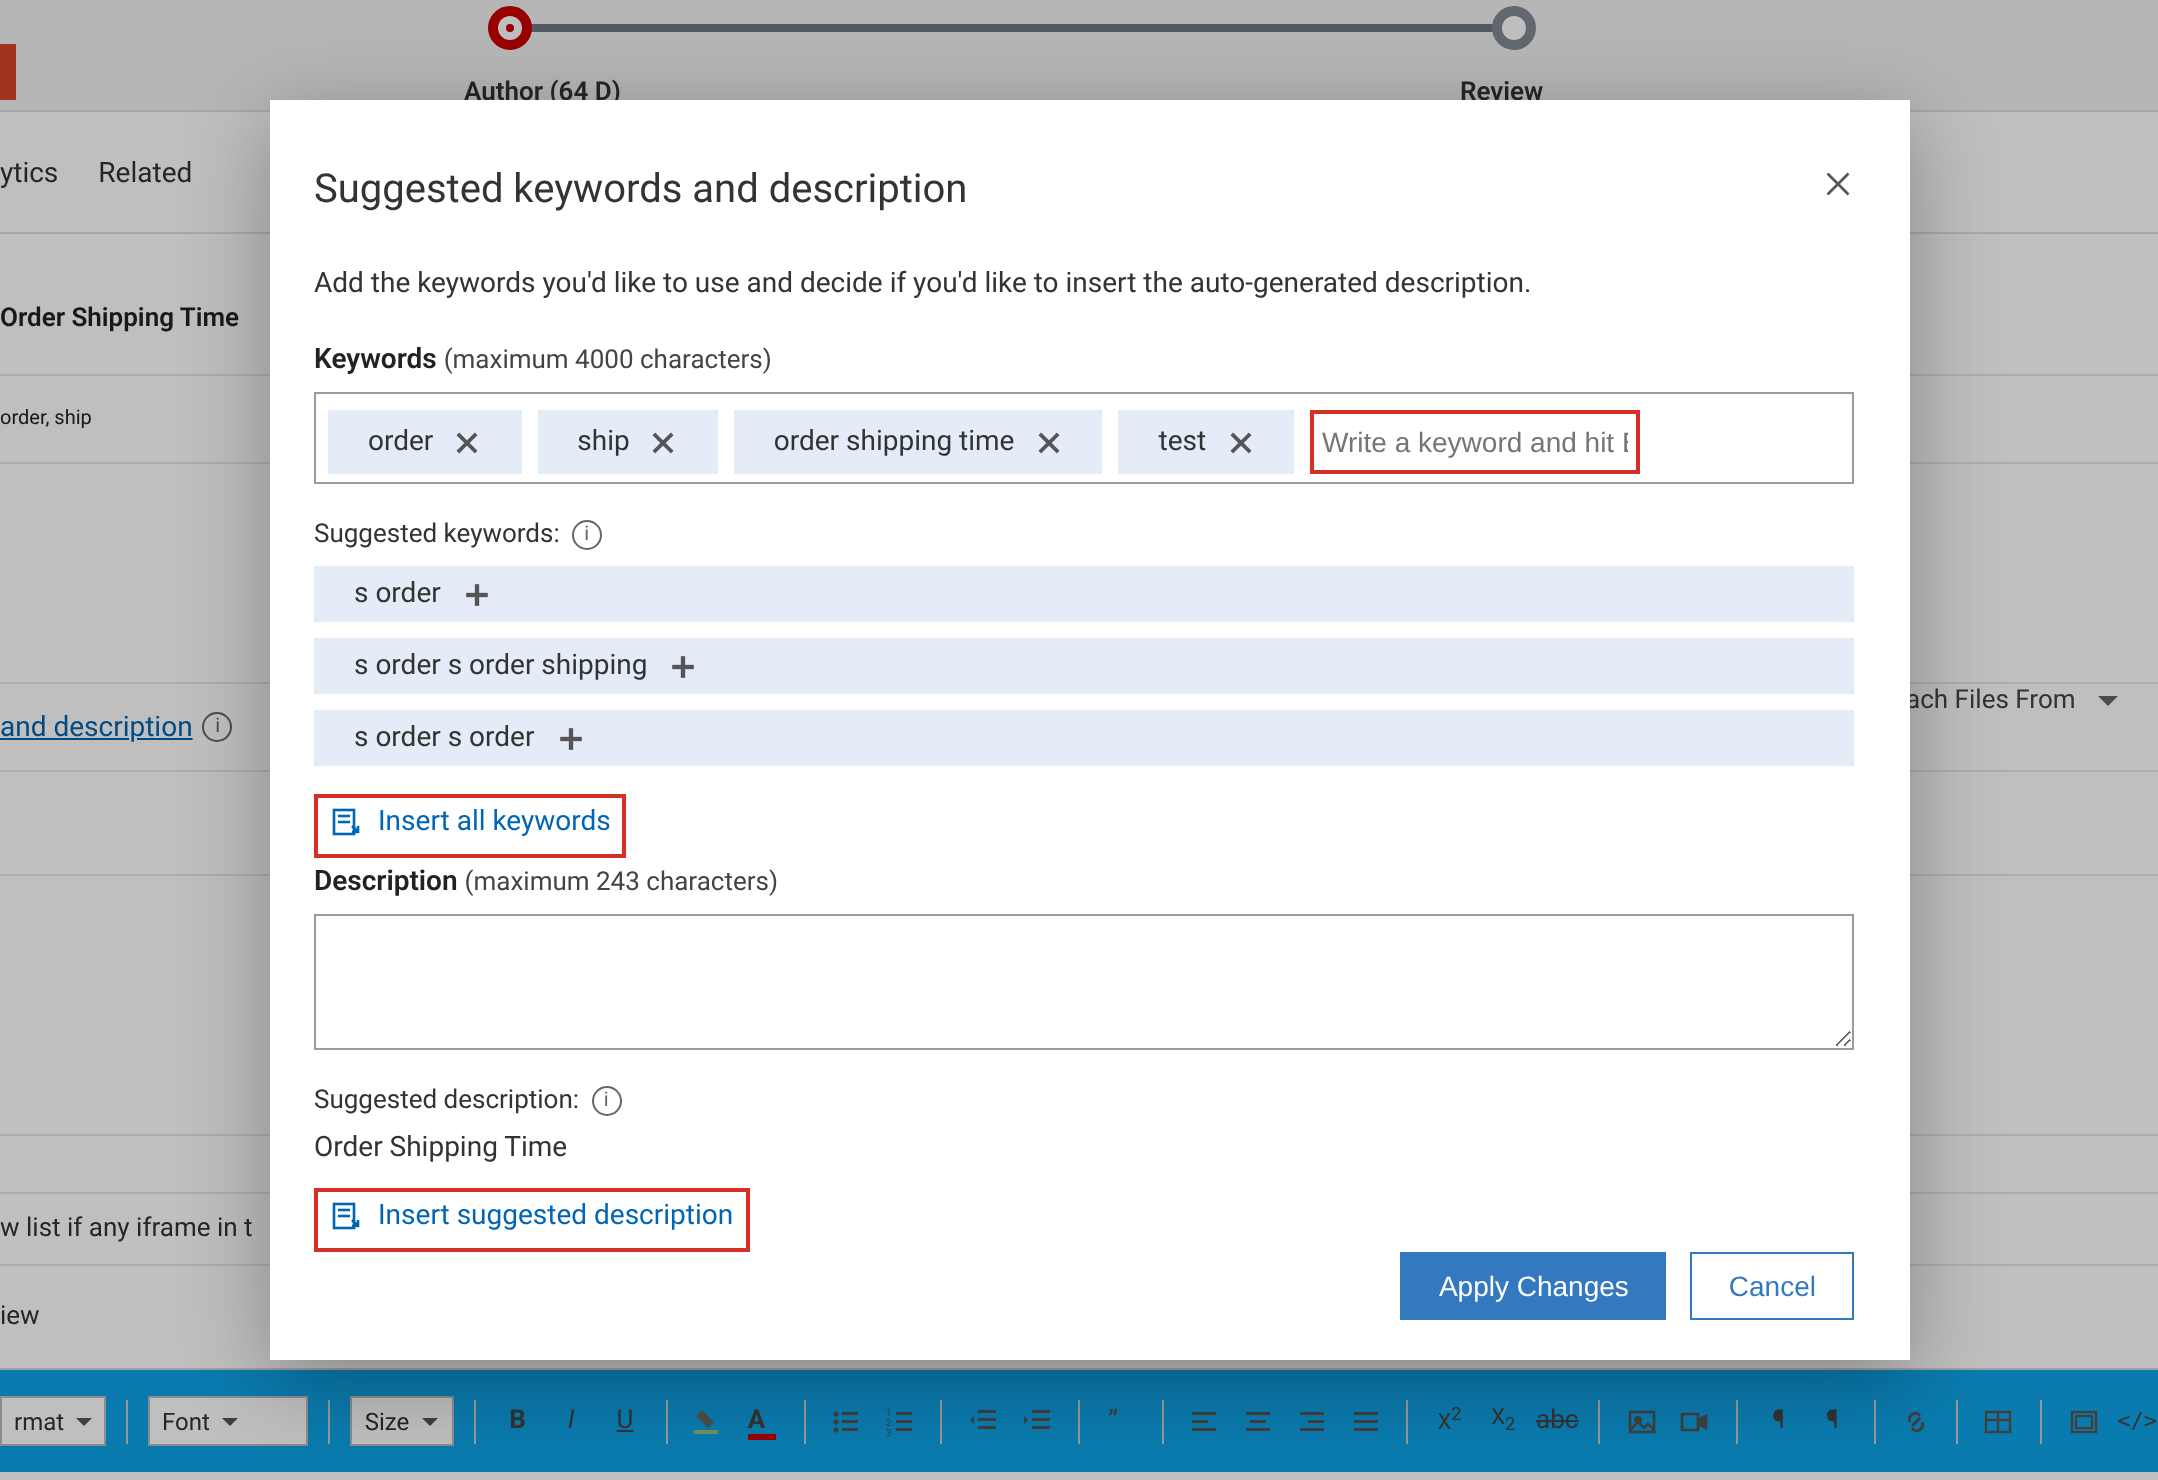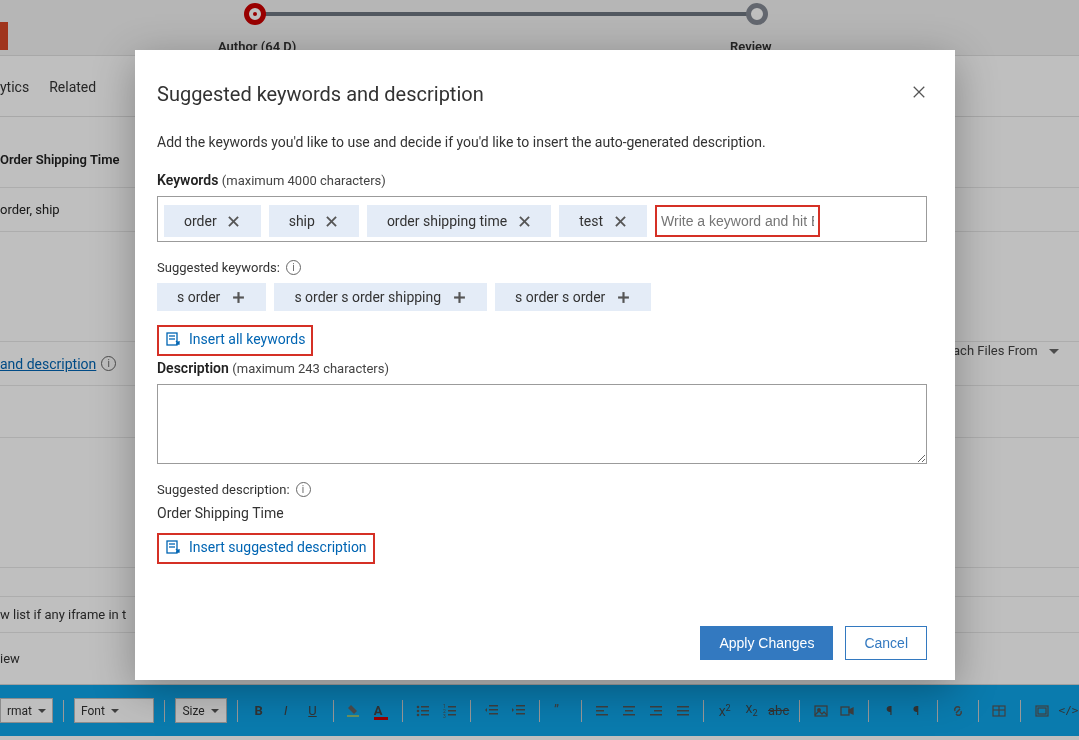--- a/index.html
+++ b/index.html
@@ -42,37 +42,37 @@
 .step-marker.author {
   left:244px; background:#fff; border:5px solid #c00;
 }
 .step-marker.author::after {
   content:""; position:absolute; inset:4px; background:#c00; border-radius:50%;
 }
 .step-marker.review {
   left:746px; background:#fff; border:5px solid #848a94; top:3px; width:22px; height:22px;
 }
 .step-label { position:absolute; top:39px; font-size:13px; font-weight:600; color:#333; }
-.step-label.author { left:218px; }
+.step-label.author { left:232px; }
 .step-label.review { left:730px; }
 
 .tabs-row {
   position:absolute; top:57px; left:0; right:0; height:60px;
   background:#fff; border-bottom:1px solid #e1e1e1;
   display:flex; align-items:center; padding-left:0;
 }
 .tabs-row span { margin-right:20px; padding:18px 0; color:#333; }
 
 .bg-form {
   position:absolute; top:132px; left:0; right:0;
 }
 .bg-row { height:44px; border-bottom:1px solid #e7e7e7; display:flex; align-items:center; padding-left:0; }
 .bg-row.tall { height:56px; }
 .bg-label { font-weight:600; font-size:13px; color:#222; white-space:nowrap; }
-.bg-value { font-size:13px; color:#222; white-space:nowrap; }
+.bg-value { font-size:10px; color:#222; white-space:nowrap; }
 
 .bg-link { color:#0065b3; }
 .bg-info-icon {
   display:inline-flex; width:15px; height:15px; border:1px solid #666; border-radius:50%;
   align-items:center; justify-content:center; font-size:10px; color:#666; margin-left:5px;
 }
 
 .bg-attach { position:absolute; right:20px; top:343px; color:#444; font-size:13px; }
 .bg-chevron-down {
   display:inline-block; width:0; height:0; border-left:5px solid transparent;
@@ -141,21 +141,21 @@
   color:#777;
 }
 .highlight-red {
   border:2px solid #d53025;
 }
 .sugg-label { font-size:13px; color:#333; display:flex; align-items:center; gap:6px; margin-bottom:8px; }
 .sugg-icon {
   width:15px; height:15px; border:1px solid #666; border-radius:50%;
   display:flex; align-items:center; justify-content:center; font-size:10px; color:#666;
 }
-.sugg-row { display:flex; flex-wrap:wrap; gap:8px; margin-bottom:14px; }
+.sugg-row { display:flex; flex-wrap:wrap; gap:8px; margin-bottom:14px;flex-direction:column; }
 
 .insert-link {
   display:inline-flex; gap:8px;
   color:#0065b3; font-size:14px; padding:4px 6px;
   cursor:pointer; width:fit-content;
 }
 .insert-icon { color:#0065b3; }
 .insert-icon svg { width:16px; height:16px; }
 
 .desc-area {

